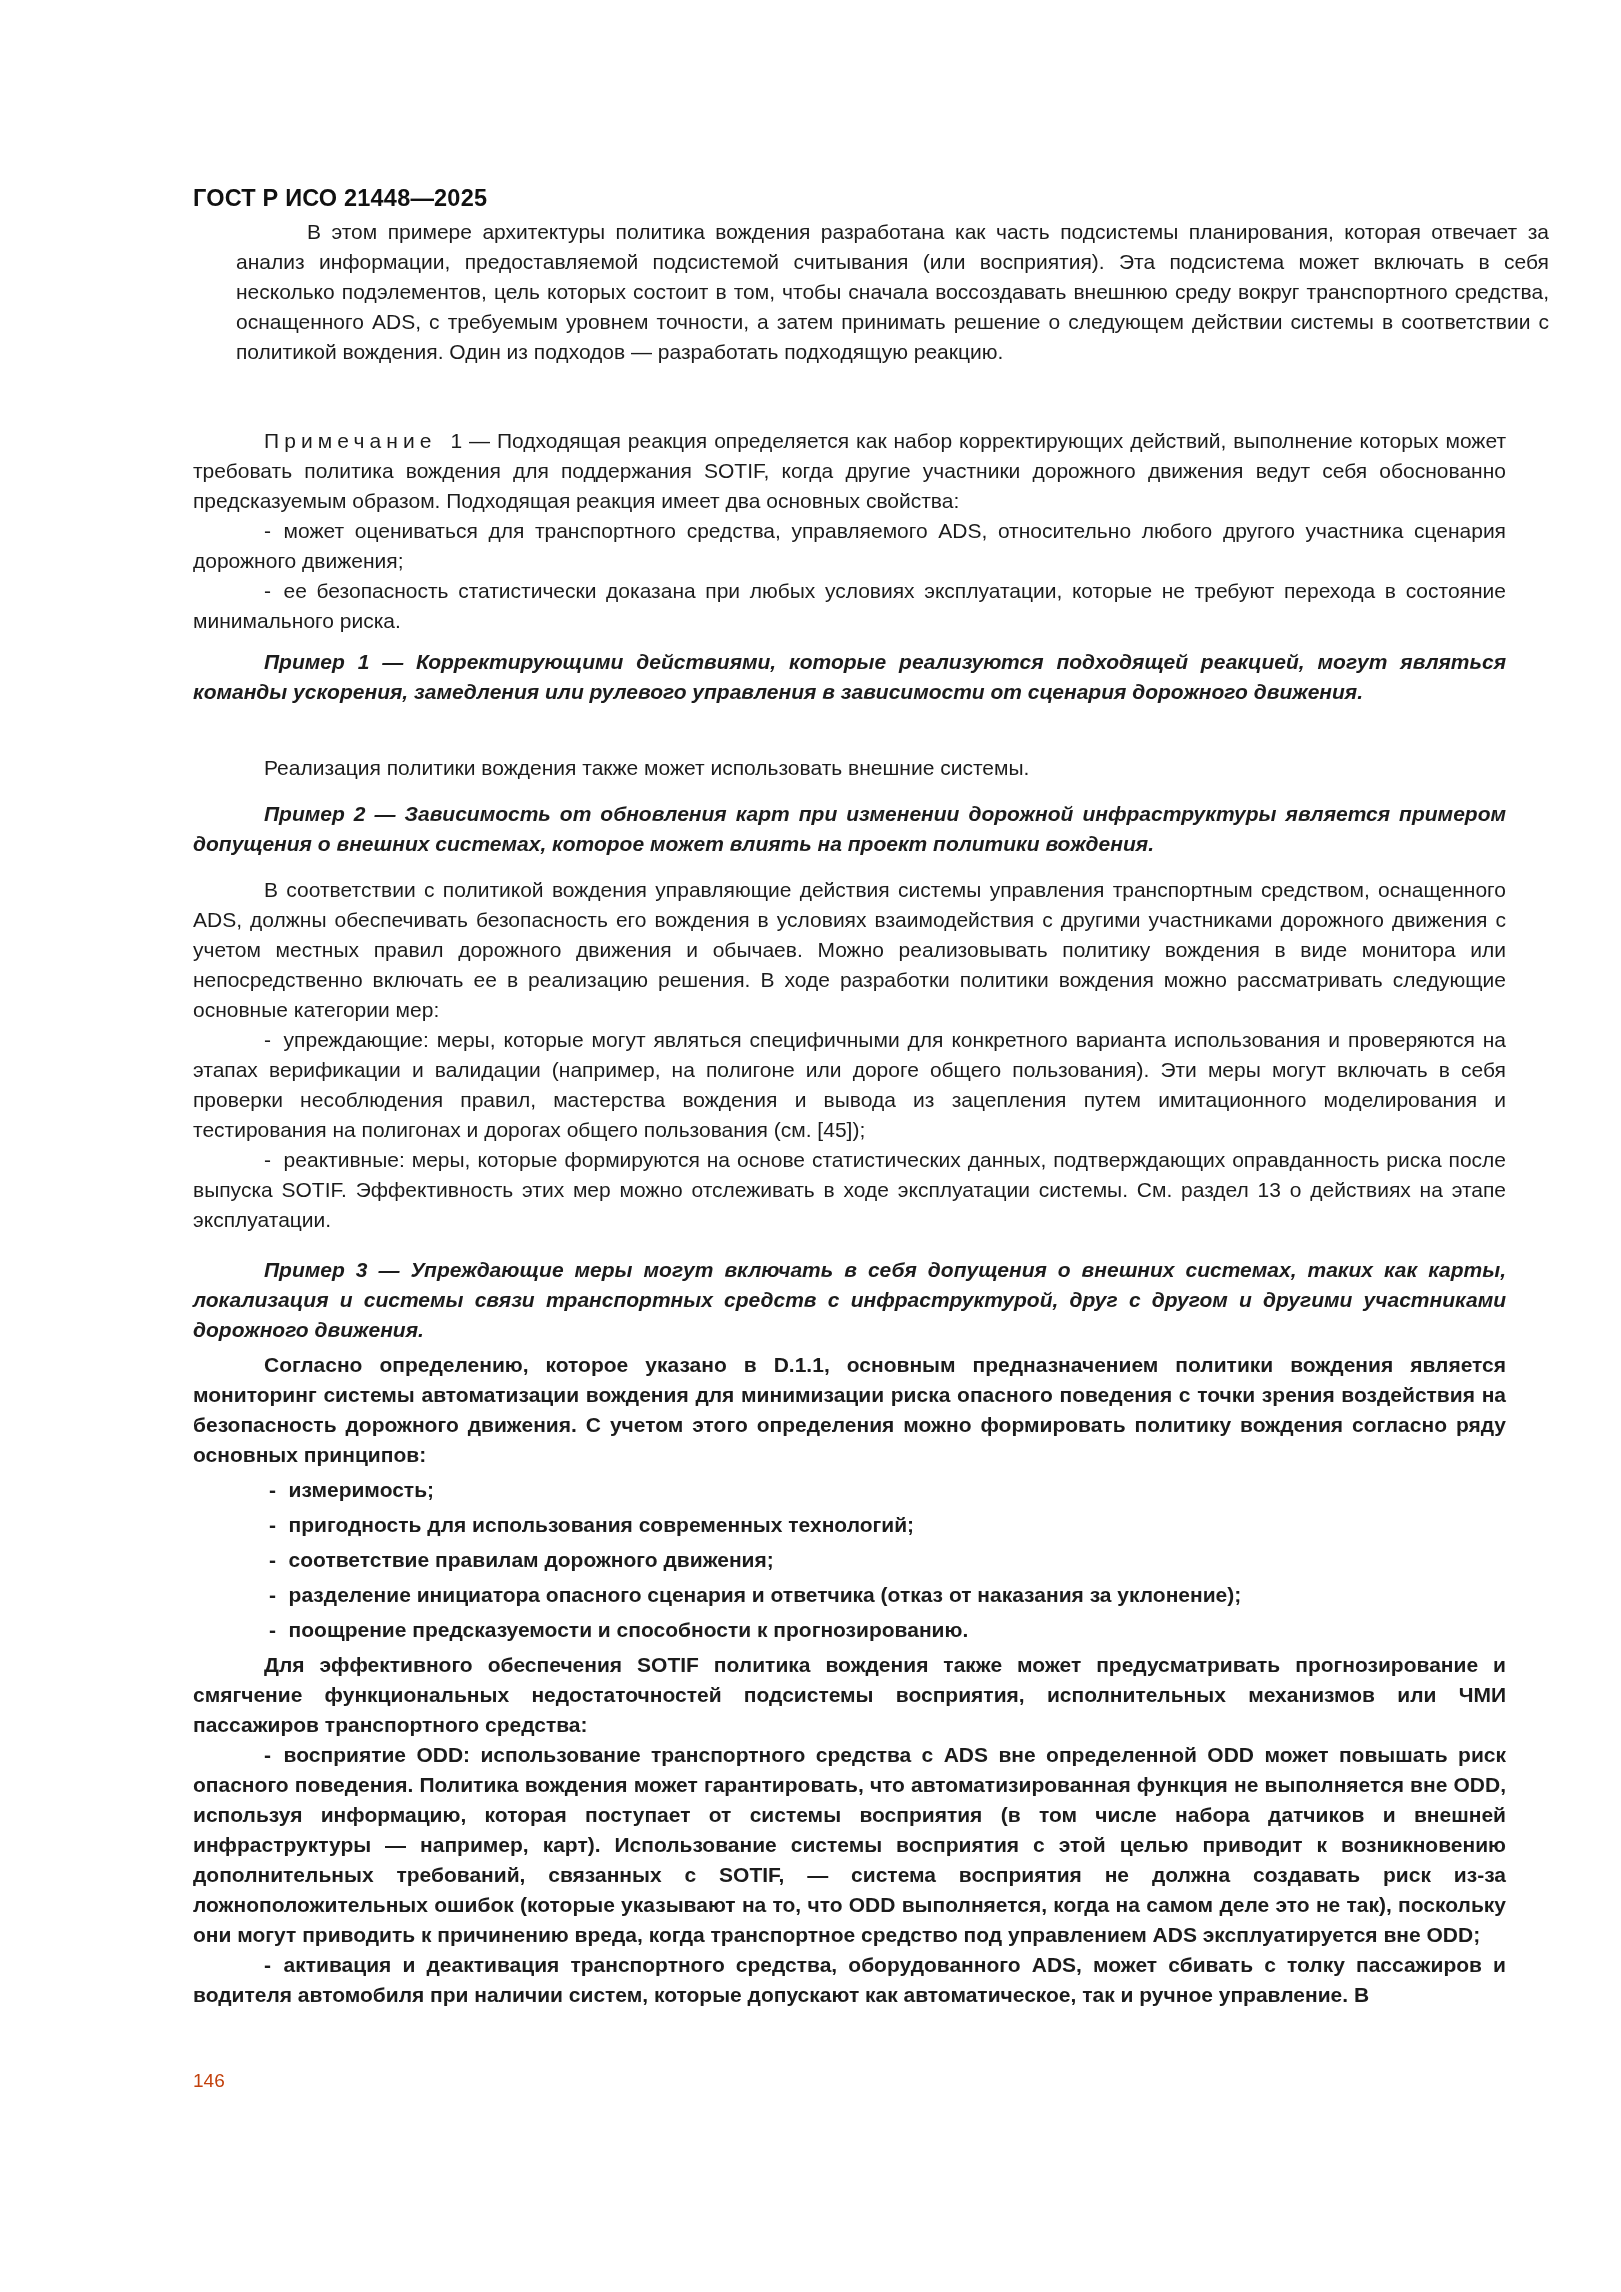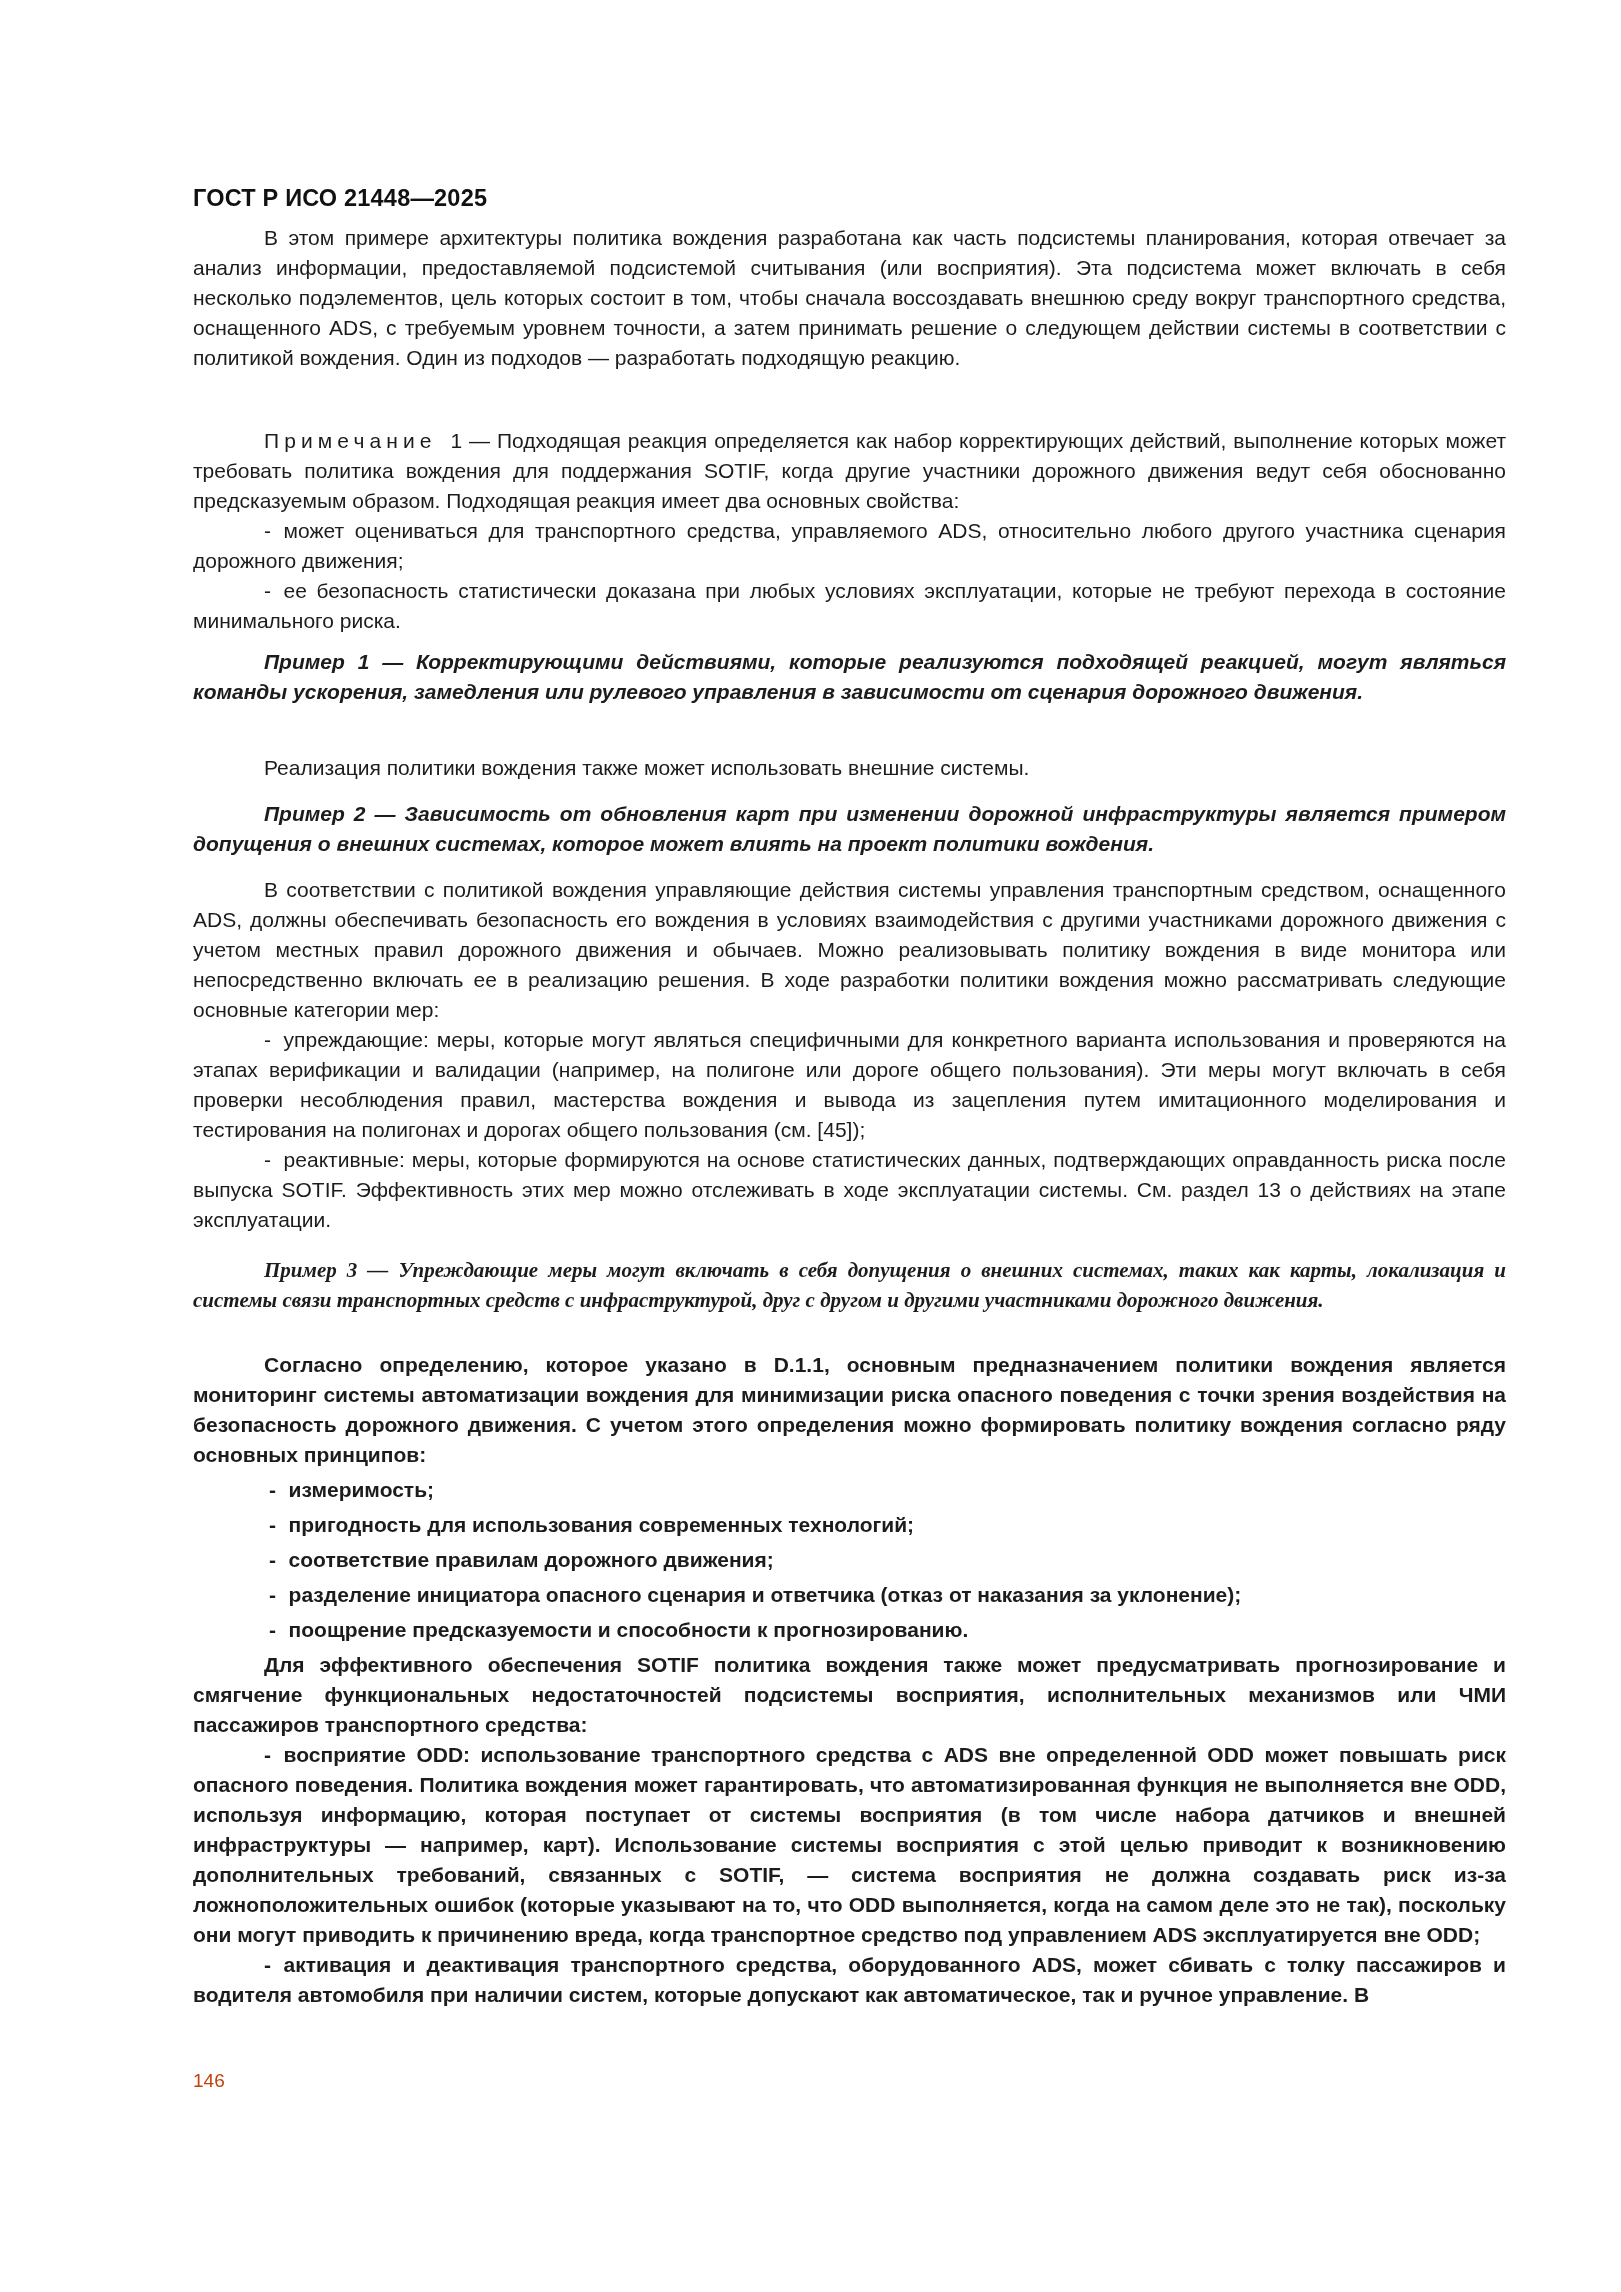--- a/index.html
+++ b/index.html
@@ -32,21 +32,21 @@
     font-family: "Liberation Sans", sans-serif; font-size: 19px; color: #c2410c;
   }
 </style>
 </head>
 <body>
 
 <div class="header">ГОСТ Р ИСО 21448—2025</div>
 
 <div class="page">
 
-  <div class="block" style="top:223px;">
+  <div class="block" style="top:217px;margin-left:43px;">
     <p class="p">В этом примере архитектуры политика вождения разработана как часть подсистемы планирования, которая отвечает за анализ информации, предоставляемой подсистемой считывания (или восприятия). Эта подсистема может включать в себя несколько подэлементов, цель которых состоит в том, чтобы сначала воссоздавать внешнюю среду вокруг транспортного средства, оснащенного ADS, с требуемым уровнем точности, а затем принимать решение о следующем действии системы в соответствии с политикой вождения. Один из подходов — разработать подходящую реакцию.</p>
   </div>
 
   <div class="block note" style="top:426px;">
     <p class="p"><span class="note-label">Примечание</span>&nbsp;&nbsp;<span>1 —</span> <span>Подходящая реакция определяется как набор корректирующих действий, выполнение которых может требовать политика вождения для поддержания SOTIF, когда другие участники дорожного движения ведут себя обоснованно предсказуемым образом. Подходящая реакция имеет два основных свойства:</span></p>
     <p class="li"><span class="dash">-</span><span>может оцениваться для транспортного средства, управляемого ADS, относительно любого другого участника сценария дорожного движения;</span></p>
     <p class="li"><span class="dash">-</span><span>ее безопасность статистически доказана при любых условиях эксплуатации, которые не требуют перехода в состояние минимального риска.</span></p>
   </div>
 
   <div class="block" style="top:647px;">
@@ -60,21 +60,21 @@
   <div class="block" style="top:799px;">
     <p class="p example">Пример 2 — Зависимость от обновления карт при изменении дорожной инфраструктуры является примером допущения о внешних системах, которое может влиять на проект политики вождения.</p>
   </div>
 
   <div class="block" style="top:875px;">
     <p class="p">В соответствии с политикой вождения управляющие действия системы управления транспортным средством, оснащенного ADS, должны обеспечивать безопасность его вождения в условиях взаимодействия с другими участниками дорожного движения с учетом местных правил дорожного движения и обычаев. Можно реализовывать политику вождения в виде монитора или непосредственно включать ее в реализацию решения. В ходе разработки политики вождения можно рассматривать следующие основные категории мер:</p>
     <p class="li"><span class="dash">-</span><span>упреждающие: меры, которые могут являться специфичными для конкретного варианта использования и проверяются на этапах верификации и валидации (например, на полигоне или дороге общего пользования). Эти меры могут включать в себя проверки несоблюдения правил, мастерства вождения и вывода из зацепления путем имитационного моделирования и тестирования на полигонах и дорогах общего пользования (см. [45]);</span></p>
     <p class="li"><span class="dash">-</span><span>реактивные: меры, которые формируются на основе статистических данных, подтверждающих оправданность риска после выпуска SOTIF. Эффективность этих мер можно отслеживать в ходе эксплуатации системы. См. раздел 13 о действиях на этапе эксплуатации.</span></p>
   </div>
 
-  <div class="block" style="top:1255px;font-family:Liberation Serif, serif;">
+  <div class="block" style="top:1255px;">
     <p class="p example">Пример 3 — Упреждающие меры могут включать в себя допущения о внешних системах, таких как карты, локализация и системы связи транспортных средств с инфраструктурой, друг с другом и другими участниками дорожного движения.</p>
   </div>
 
   <div class="block" style="top:1350px;font-weight:bold;">
     <p class="p">Согласно определению, которое указано в D.1.1, основным предназначением политики вождения является мониторинг системы автоматизации вождения для минимизации риска опасного поведения с точки зрения воздействия на безопасность дорожного движения. С учетом этого определения можно формировать политику вождения согласно ряду основных принципов:</p>
     <p class="plain-li"><span class="dash">-</span><span>измеримость;</span></p>
     <p class="plain-li"><span class="dash">-</span><span>пригодность для использования современных технологий;</span></p>
     <p class="plain-li"><span class="dash">-</span><span>соответствие правилам дорожного движения;</span></p>
     <p class="plain-li"><span class="dash">-</span><span>разделение инициатора опасного сценария и ответчика (отказ от наказания за уклонение);</span></p>
     <p class="plain-li"><span class="dash">-</span><span>поощрение предсказуемости и способности к прогнозированию.</span></p>

